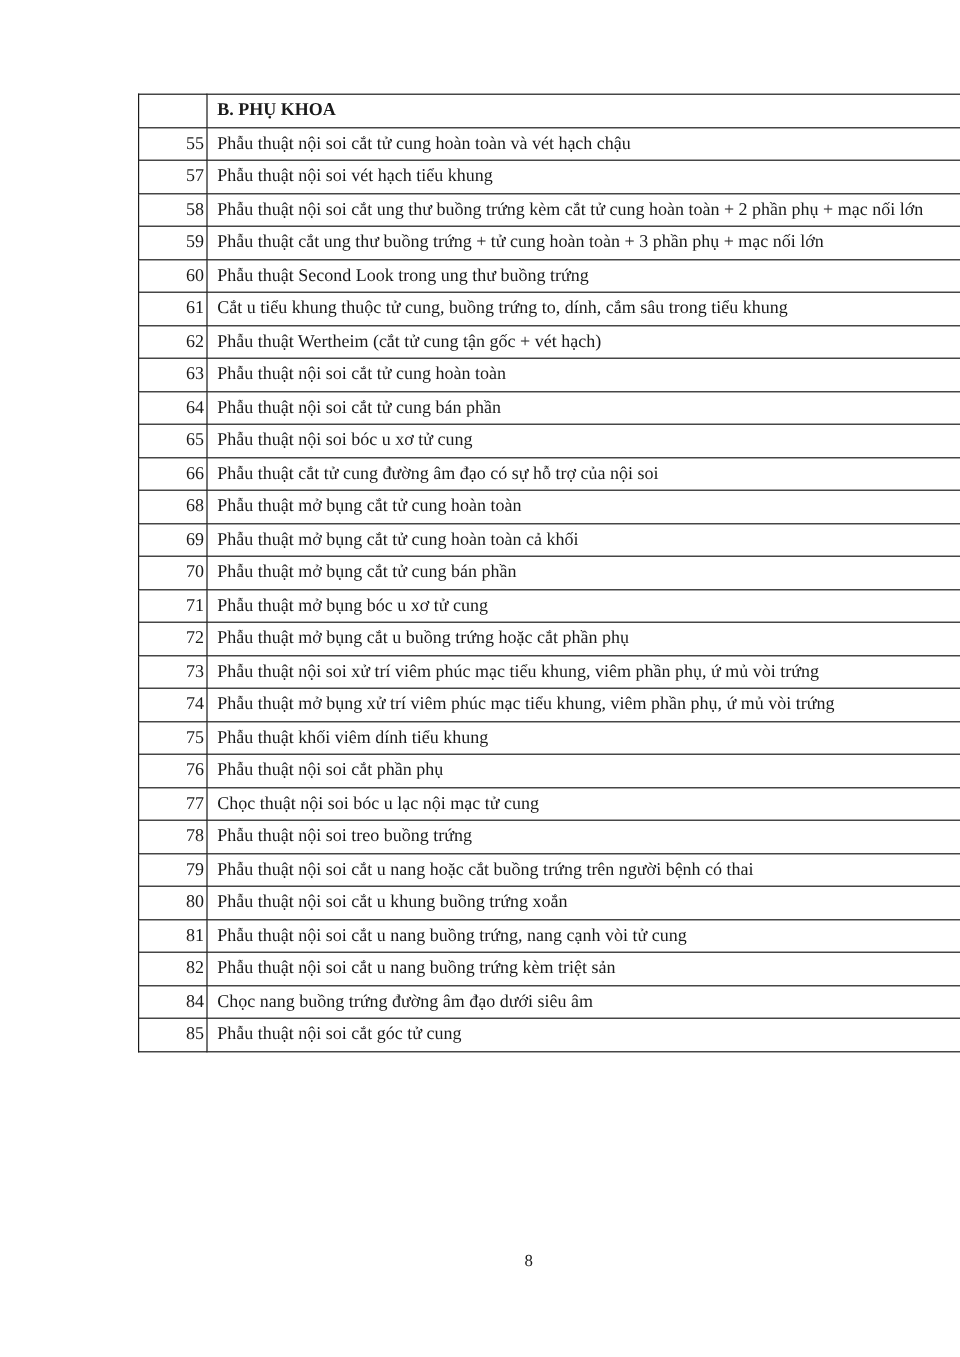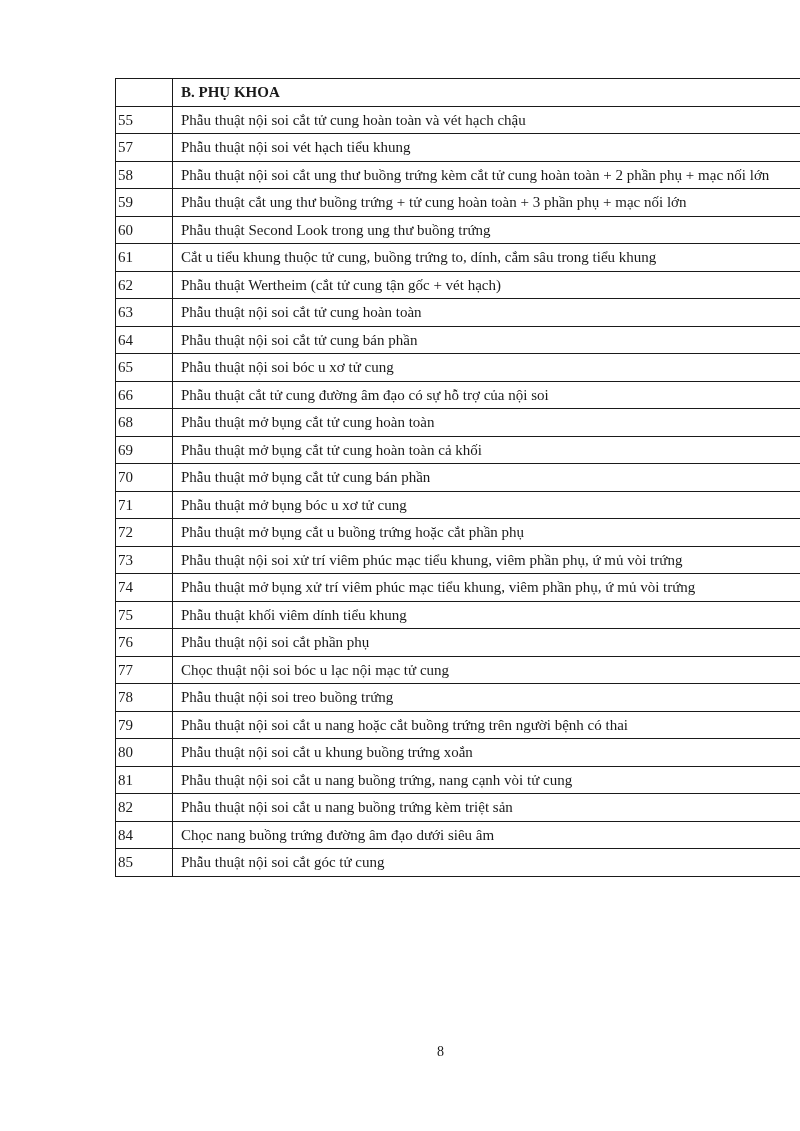--- a/index.html
+++ b/index.html
@@ -27,21 +27,21 @@
   .proc-table td {
     border: 1px solid #1a1a1a;
     font-size: 15px;
     line-height: 22.5px;
     padding: 2px 8px;
     vertical-align: middle;
     word-wrap: break-word;
   }
   .proc-table col.c-num { width: 57px; }
   .proc-table td.num {
-    text-align: left;
+    text-align: right;
     padding: 2px 2px;
   }
   .proc-table tr.header-row td.title {
     font-weight: bold;
   }
   .page-number {
     position: absolute;
     left: 115px;
     width: 651px;
     top: 1044px;

